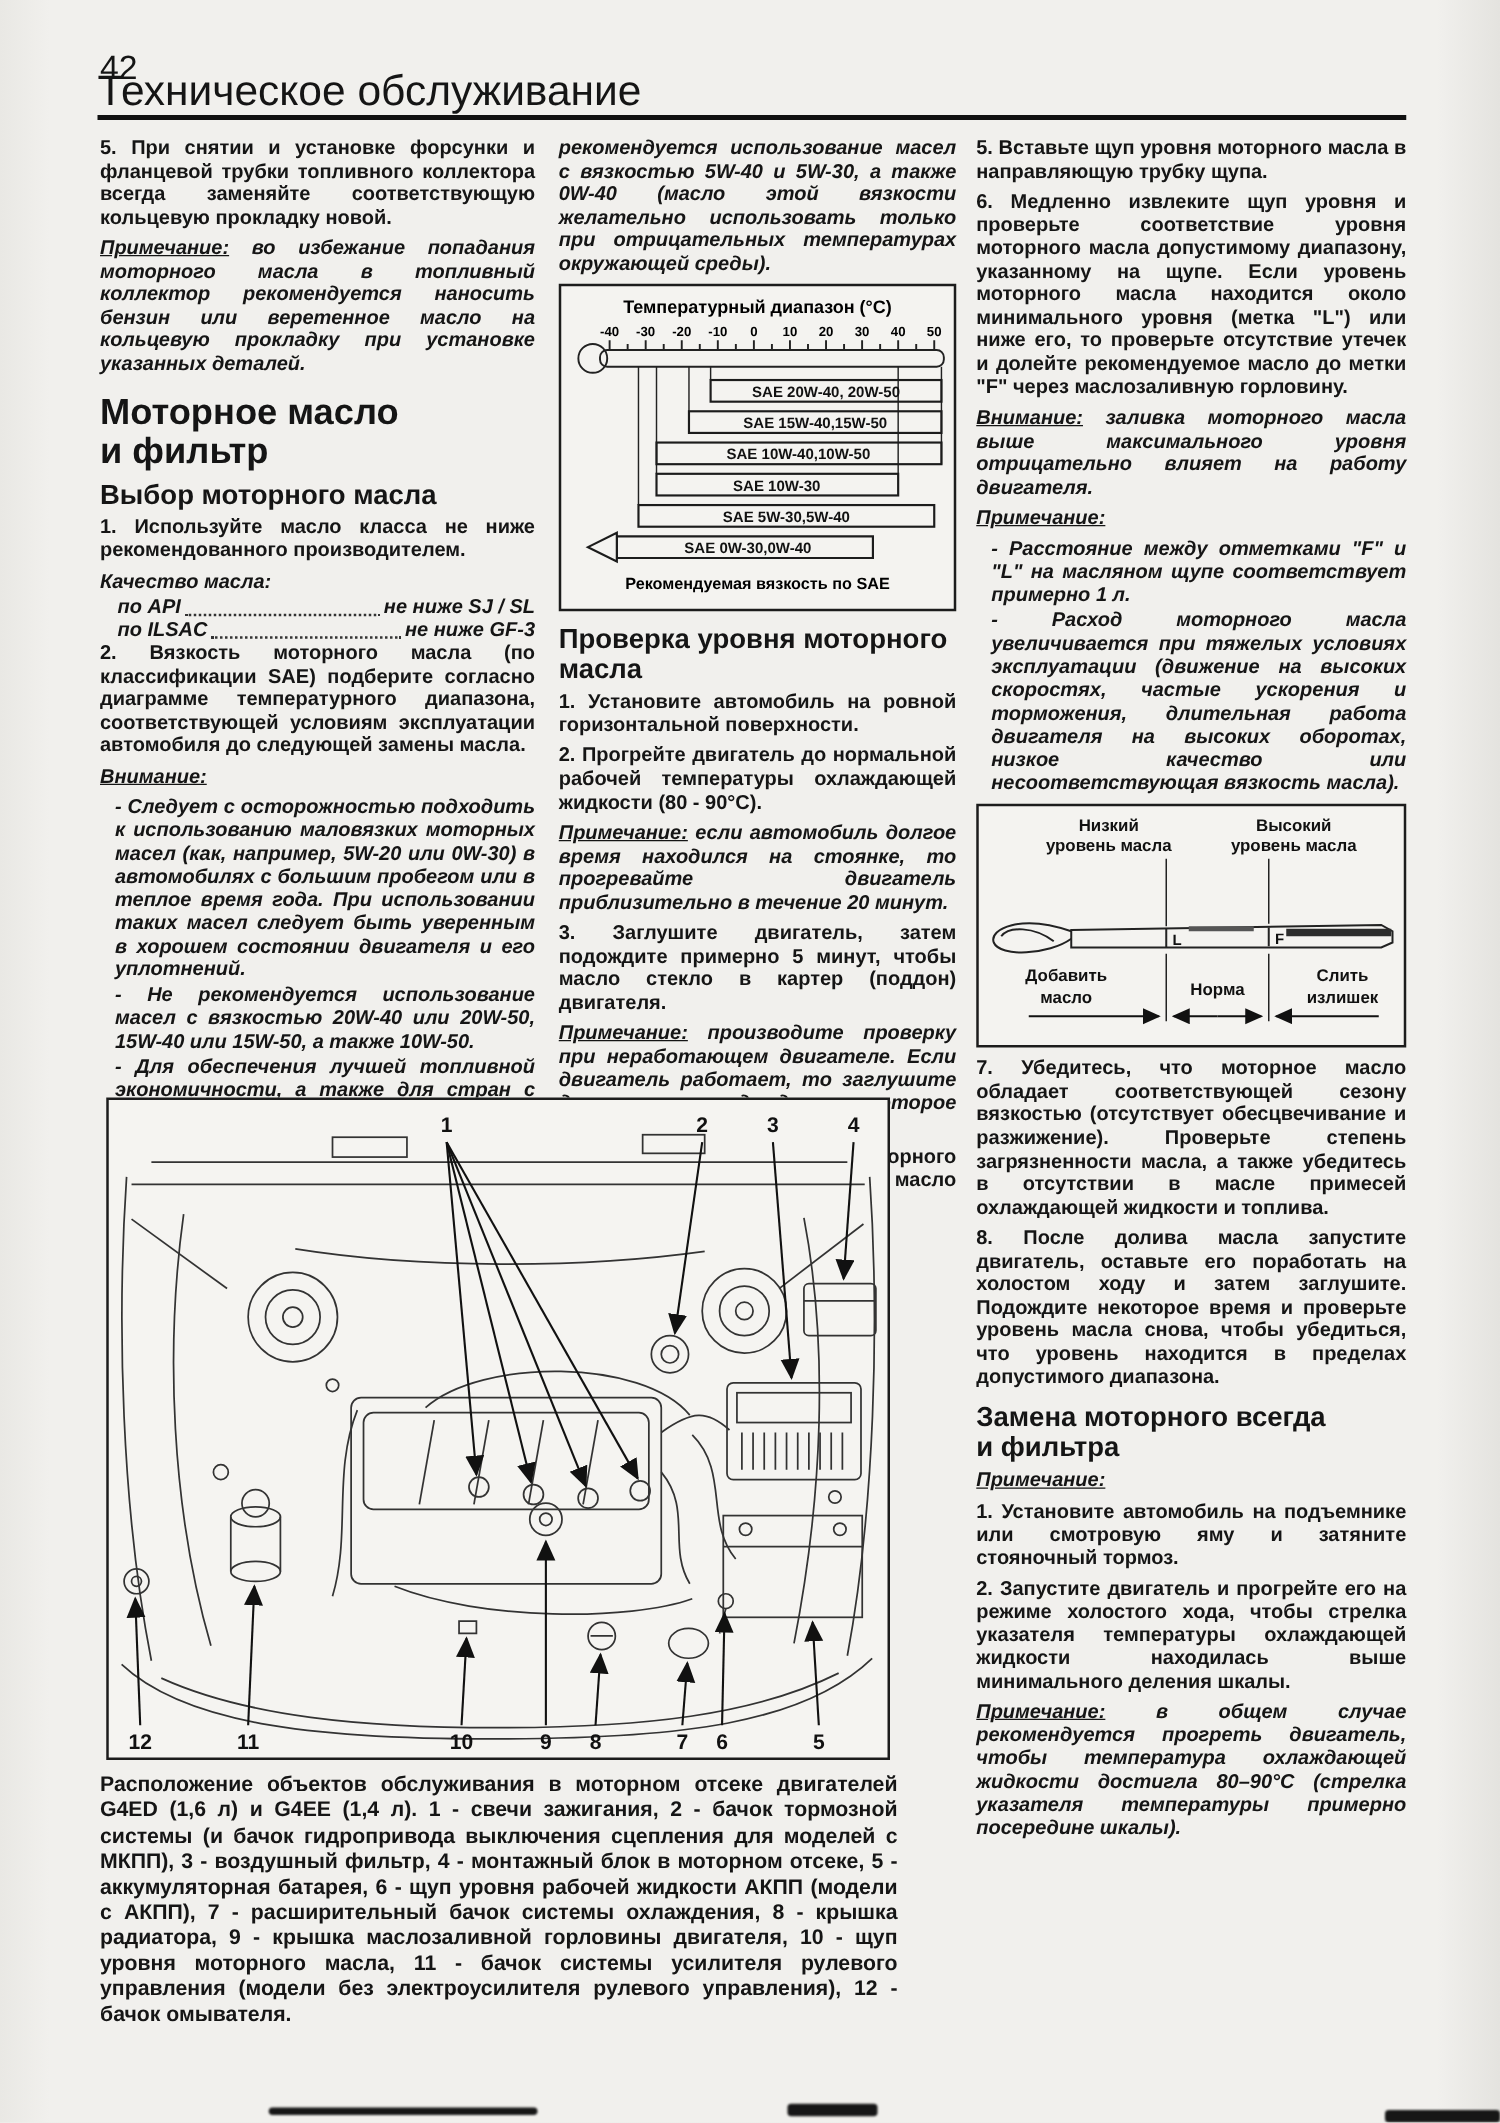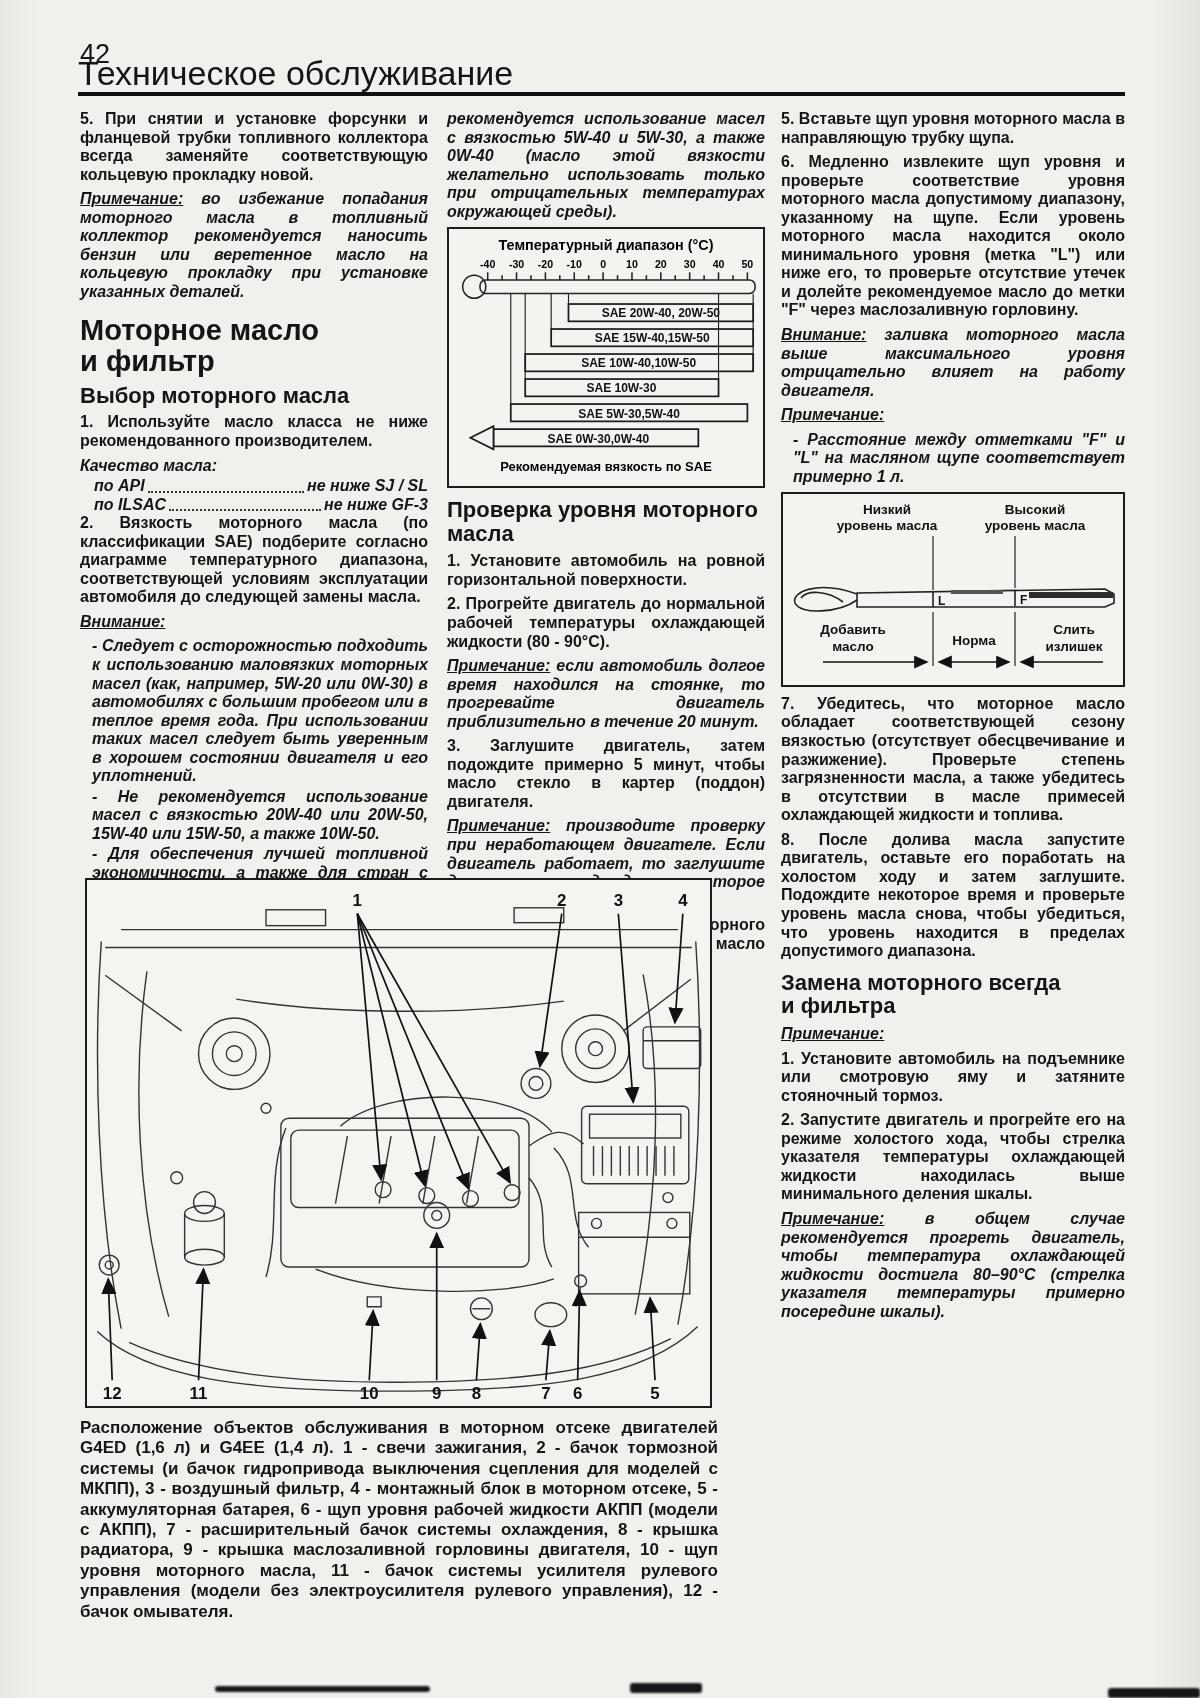--- a/index.html
+++ b/index.html
@@ -157,20 +157,21 @@
     <p class="para">4. Извлеките щуп уровня моторного масла и чистой тканью удалите масло со щупа.</p>
   </div>
 
   <div class="col col-right">
     <p class="para">5. Вставьте щуп уровня моторного масла в направляющую трубку щупа.</p>
     <p class="para">6. Медленно извлеките щуп уровня и проверьте соответствие уровня моторного масла допустимому диапазону, указанному на щупе. Если уровень моторного масла находится около минимального уровня (метка "L") или ниже его, то проверьте отсутствие утечек и долейте рекомендуемое масло до метки "F" через маслозаливную горловину.</p>
     <p class="note"><span class="lbl">Внимание:</span><span> заливка моторного масла выше максимального уровня отрицательно влияет на работу двигателя.</span></p>
     <div class="note"><span class="lbl">Примечание:</span></div>
     <div class="bullets">
       <p class="b">- Расстояние между отметками "F" и "L" на масляном щупе соответствует примерно 1 л.</p>
+      <p class="b">- Расход моторного масла увеличивается при тяжелых условиях эксплуатации (движение на высоких скоростях, частые ускорения и торможения, длительная работа двигателя на высоких оборотах, низкое качество или несоответствующая вязкость масла).</p>
     </div>
 
     <div class="figbox">
       <svg width="336" height="186" viewBox="0 0 336 186">
         <defs>
           <marker id="ah" markerWidth="10" markerHeight="9" refX="8" refY="4" orient="auto">
               <path d="M0,0 L9,4 L0,8 z" fill="#111"></path>
             </marker>
         </defs>
         <g font-size="13.5" font-weight="bold" text-anchor="middle" fill="#111">

